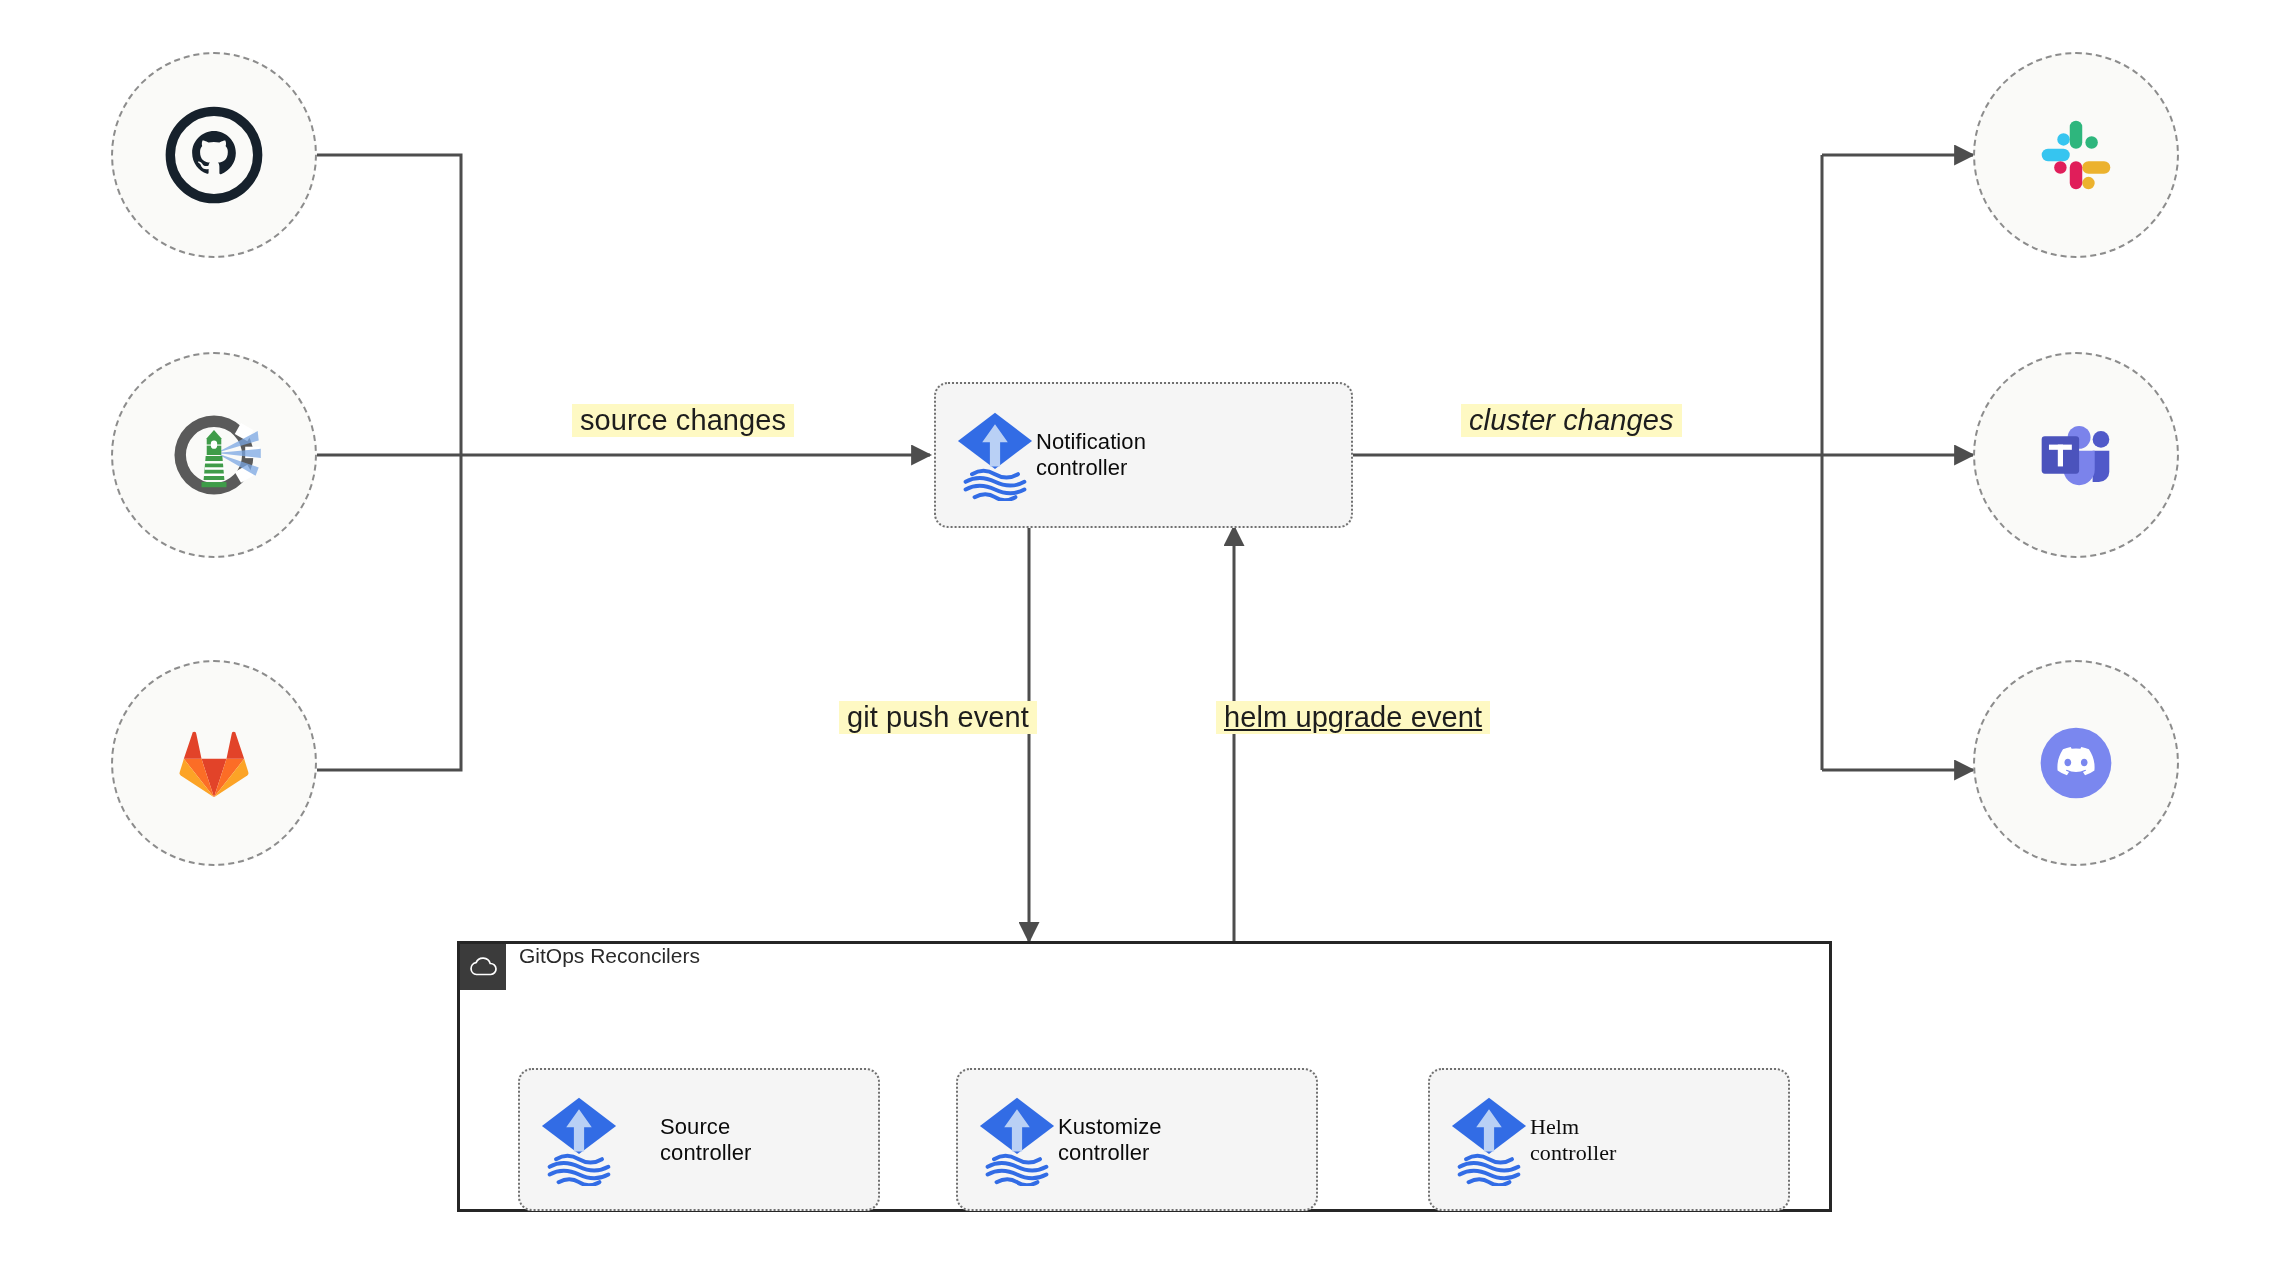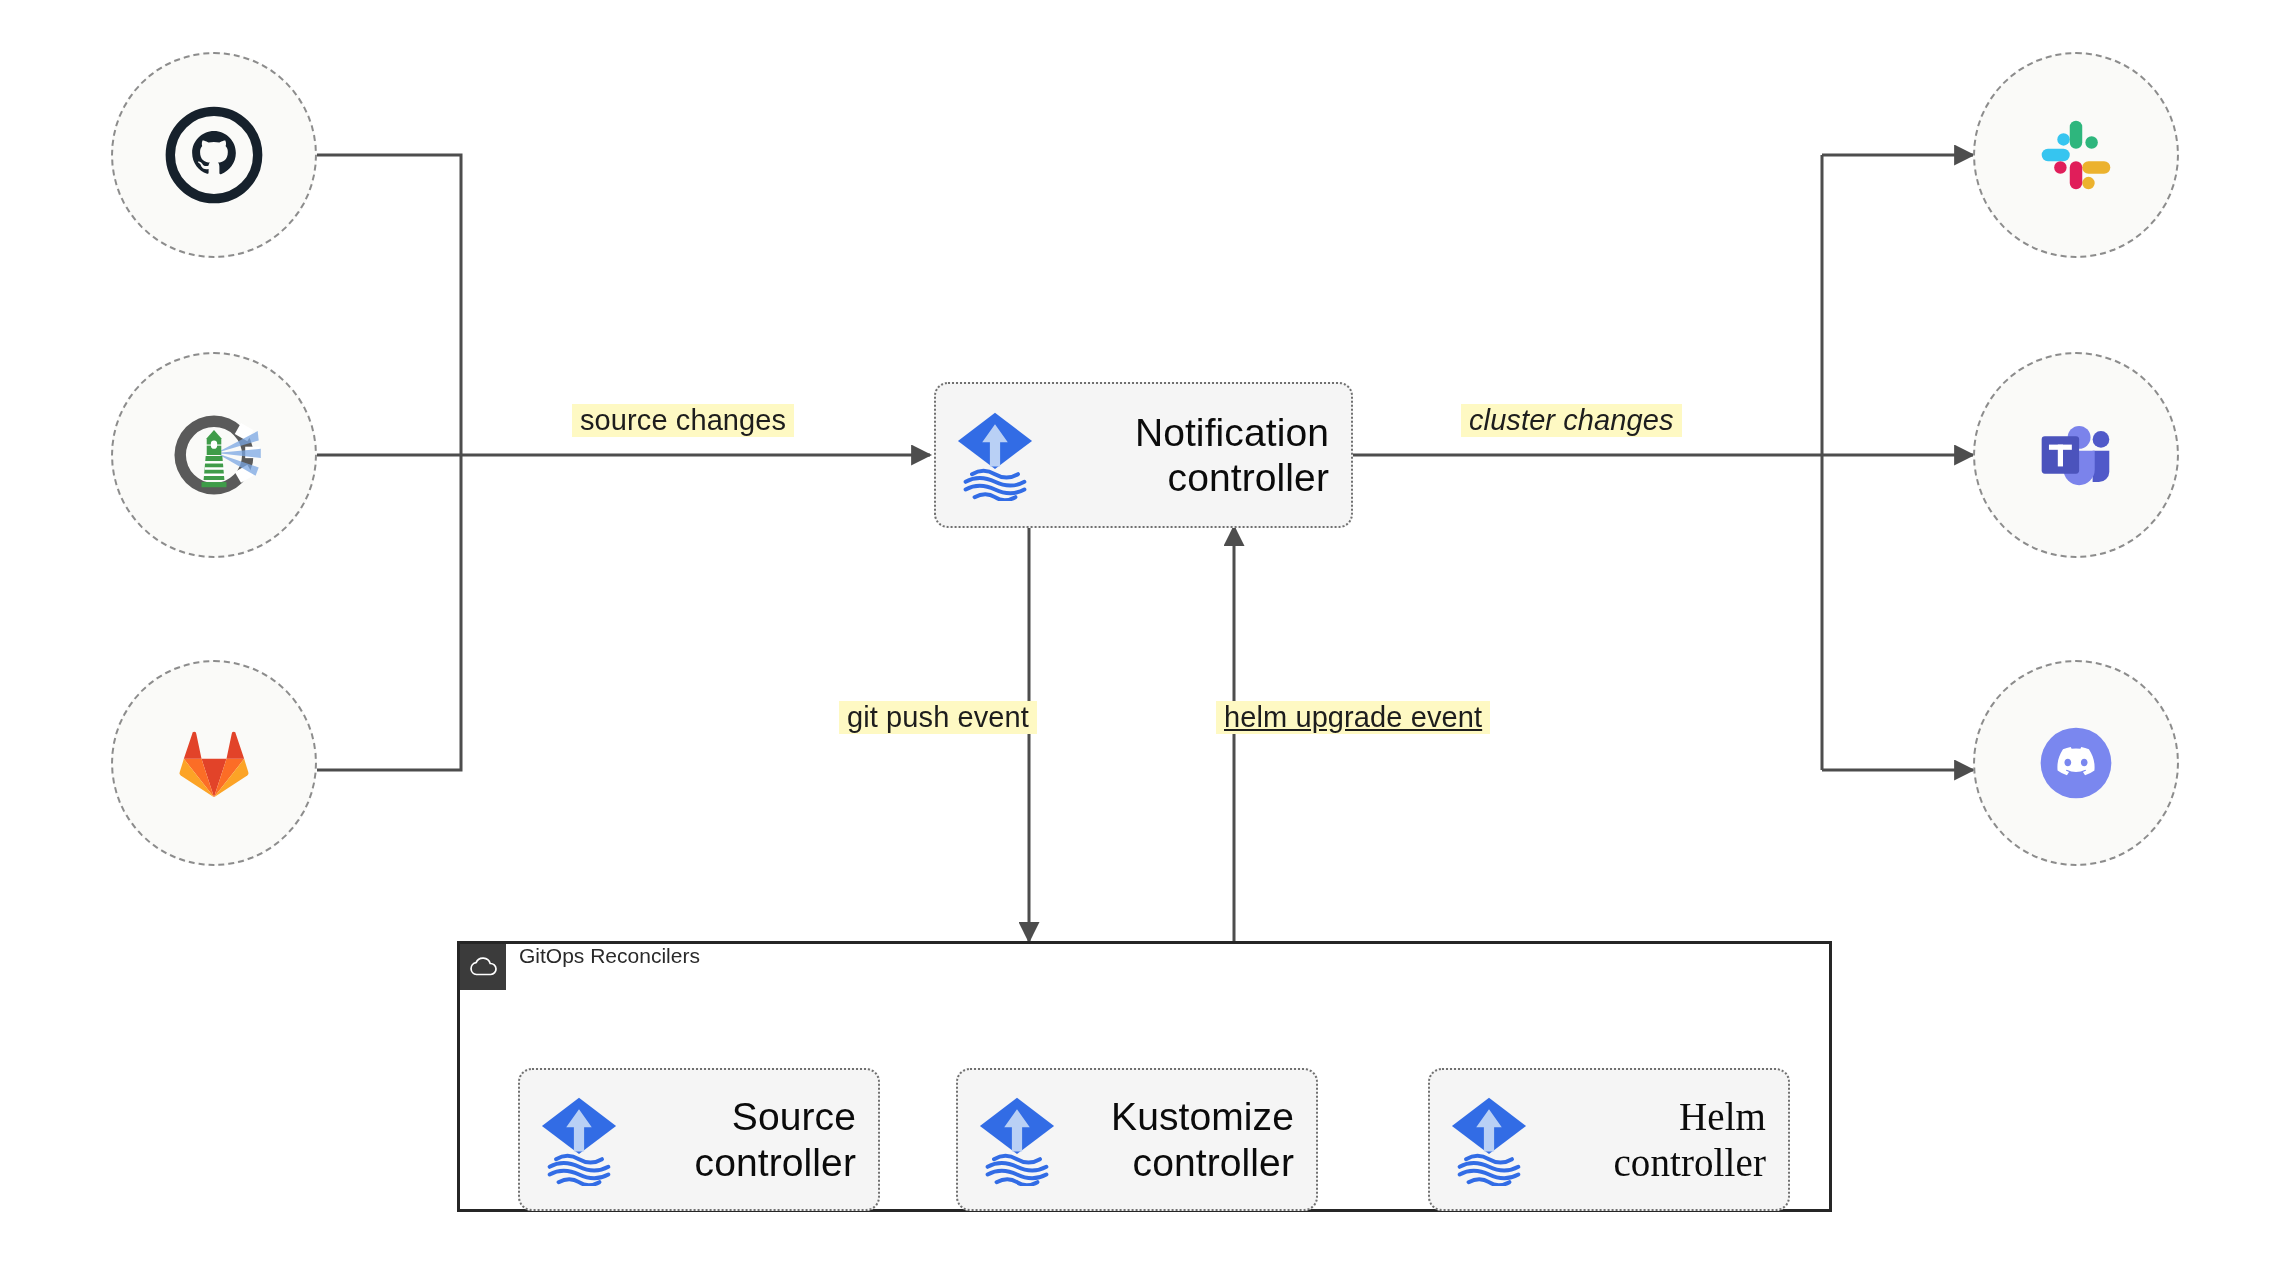--- a/index.html
+++ b/index.html
@@ -59,22 +59,22 @@
     justify-content: flex-start;
     padding: 0 16px 0 18px;
   }
   .ctrl-box .flux-logo {
     width: 82px;
     height: 92px;
     flex: 0 0 auto;
   }
   .ctrl-box .ctrl-label {
     flex: 1 1 auto;
-    text-align: right;
-    font-size: 39px;
+    text-align: left;
+    font-size: 22px;
     line-height: 1.16;
     color: #0b0b0b;
     white-space: pre-line;
     padding-right: 6px;
     letter-spacing: 0.1px;
   }
 
   
   #reconcilers-container {
     position: absolute;
@@ -256,21 +256,21 @@
 
     <div id="reconcilers-header">
       <div class="cloud-badge">
         <svg width="30" height="22" viewBox="0 0 30 22">
           <path d="M8.5 18.5 a6 6 0 0 1 -0.4 -11.9 A7.5 7.5 0 0 1 22.2 7.5 a5.5 5.5 0 0 1 0.6 11 z" fill="none" stroke="#ffffff" stroke-width="1.7" stroke-linejoin="round"></path>
         </svg>
       </div>
       <div class="container-title">GitOps Reconcilers</div>
     </div>
 
-    <div class="ctrl-box" style="left:58px; top:124px; width:362px; height:143px;">
+    <div class="ctrl-box" style="left:58px; top:124px; width:362px; height:143px;gap:40px;">
       <svg class="flux-logo" viewBox="0 0 64 72">
         <path d="M32 3 L61 25 L32 47 L3 25 Z" fill="#326ce5"></path>
         <path d="M32 12 L42 26 L36 26 L36 45 L28 45 L28 26 L22 26 Z" fill="#b9d0f5"></path>
         <g fill="none" stroke="#326ce5" stroke-width="3.1" stroke-linecap="round">
           <path d="M14 51 C20 47.5, 26 47.5, 32 51 C38 54.5, 44 54.5, 50 51"></path>
           <path d="M9 57 C16 53.2, 24 53.2, 32 57 C40 60.8, 48 60.8, 55 57"></path>
           <path d="M9 63 C16 59.2, 24 59.2, 32 63 C40 66.8, 48 66.8, 55 63"></path>
           <path d="M16 69 C22 65.8, 27 65.8, 32 69 C37 72.2, 42 72.2, 48 69"></path>
         </g>
       </svg>

